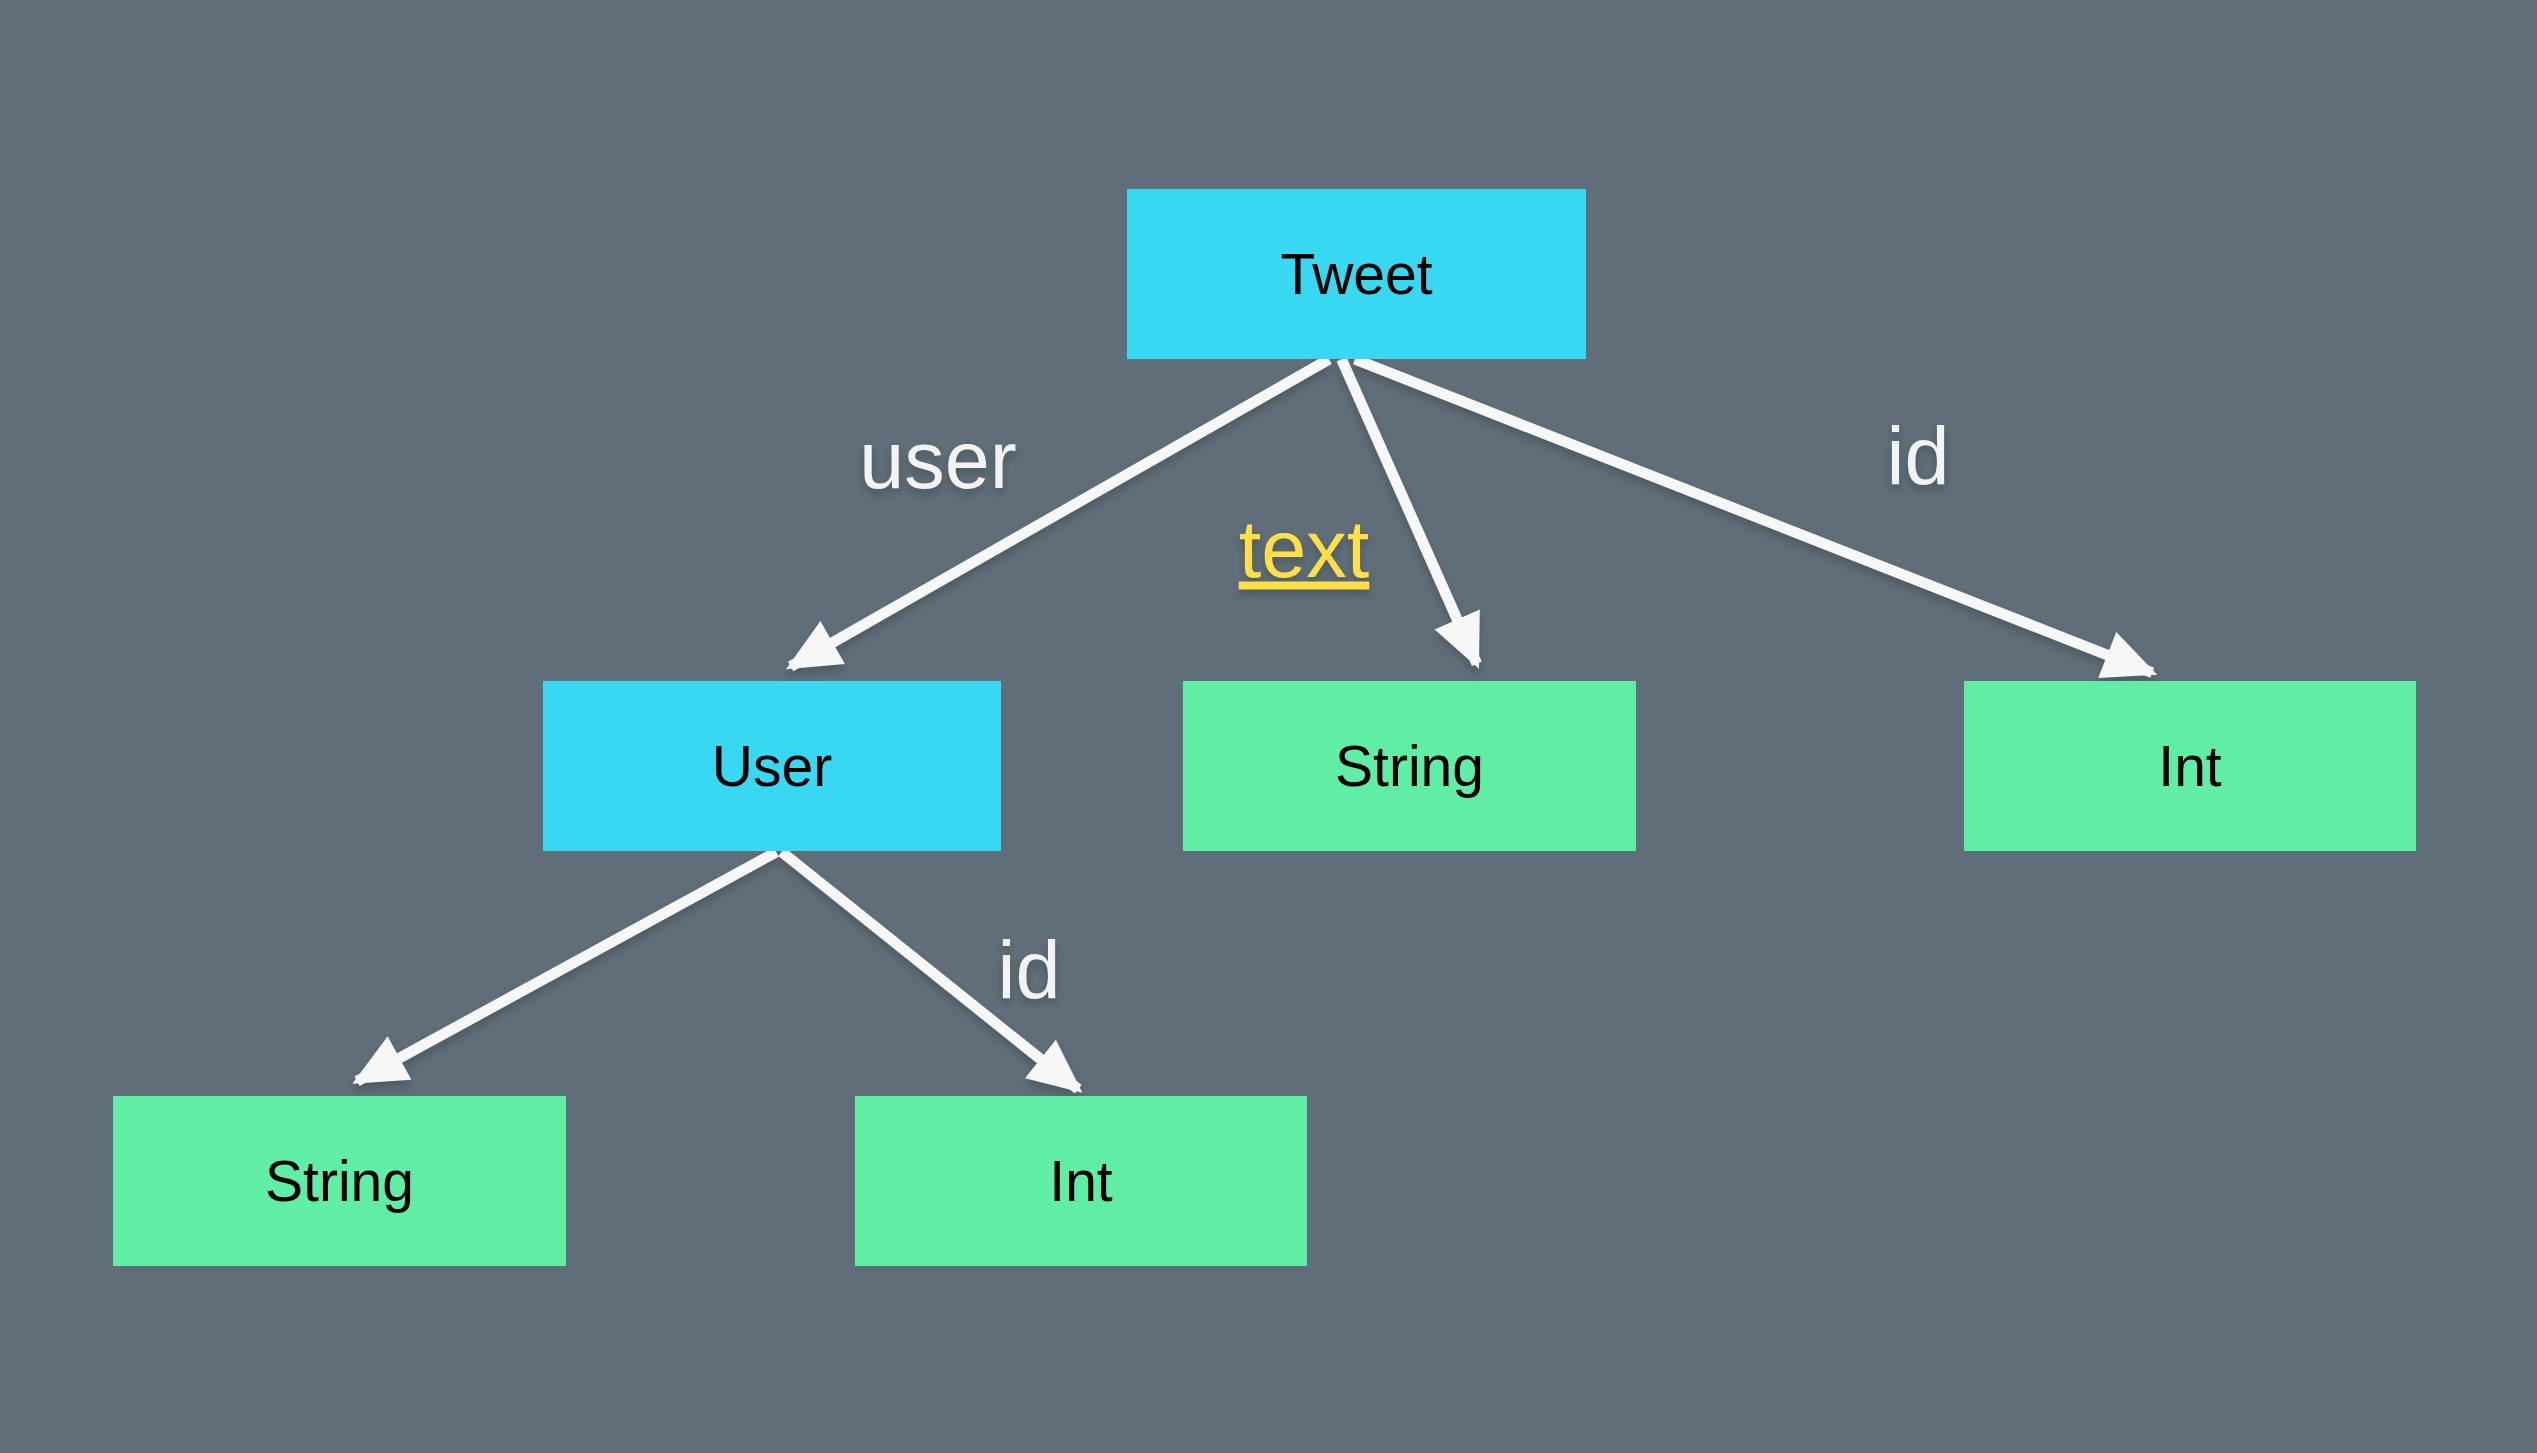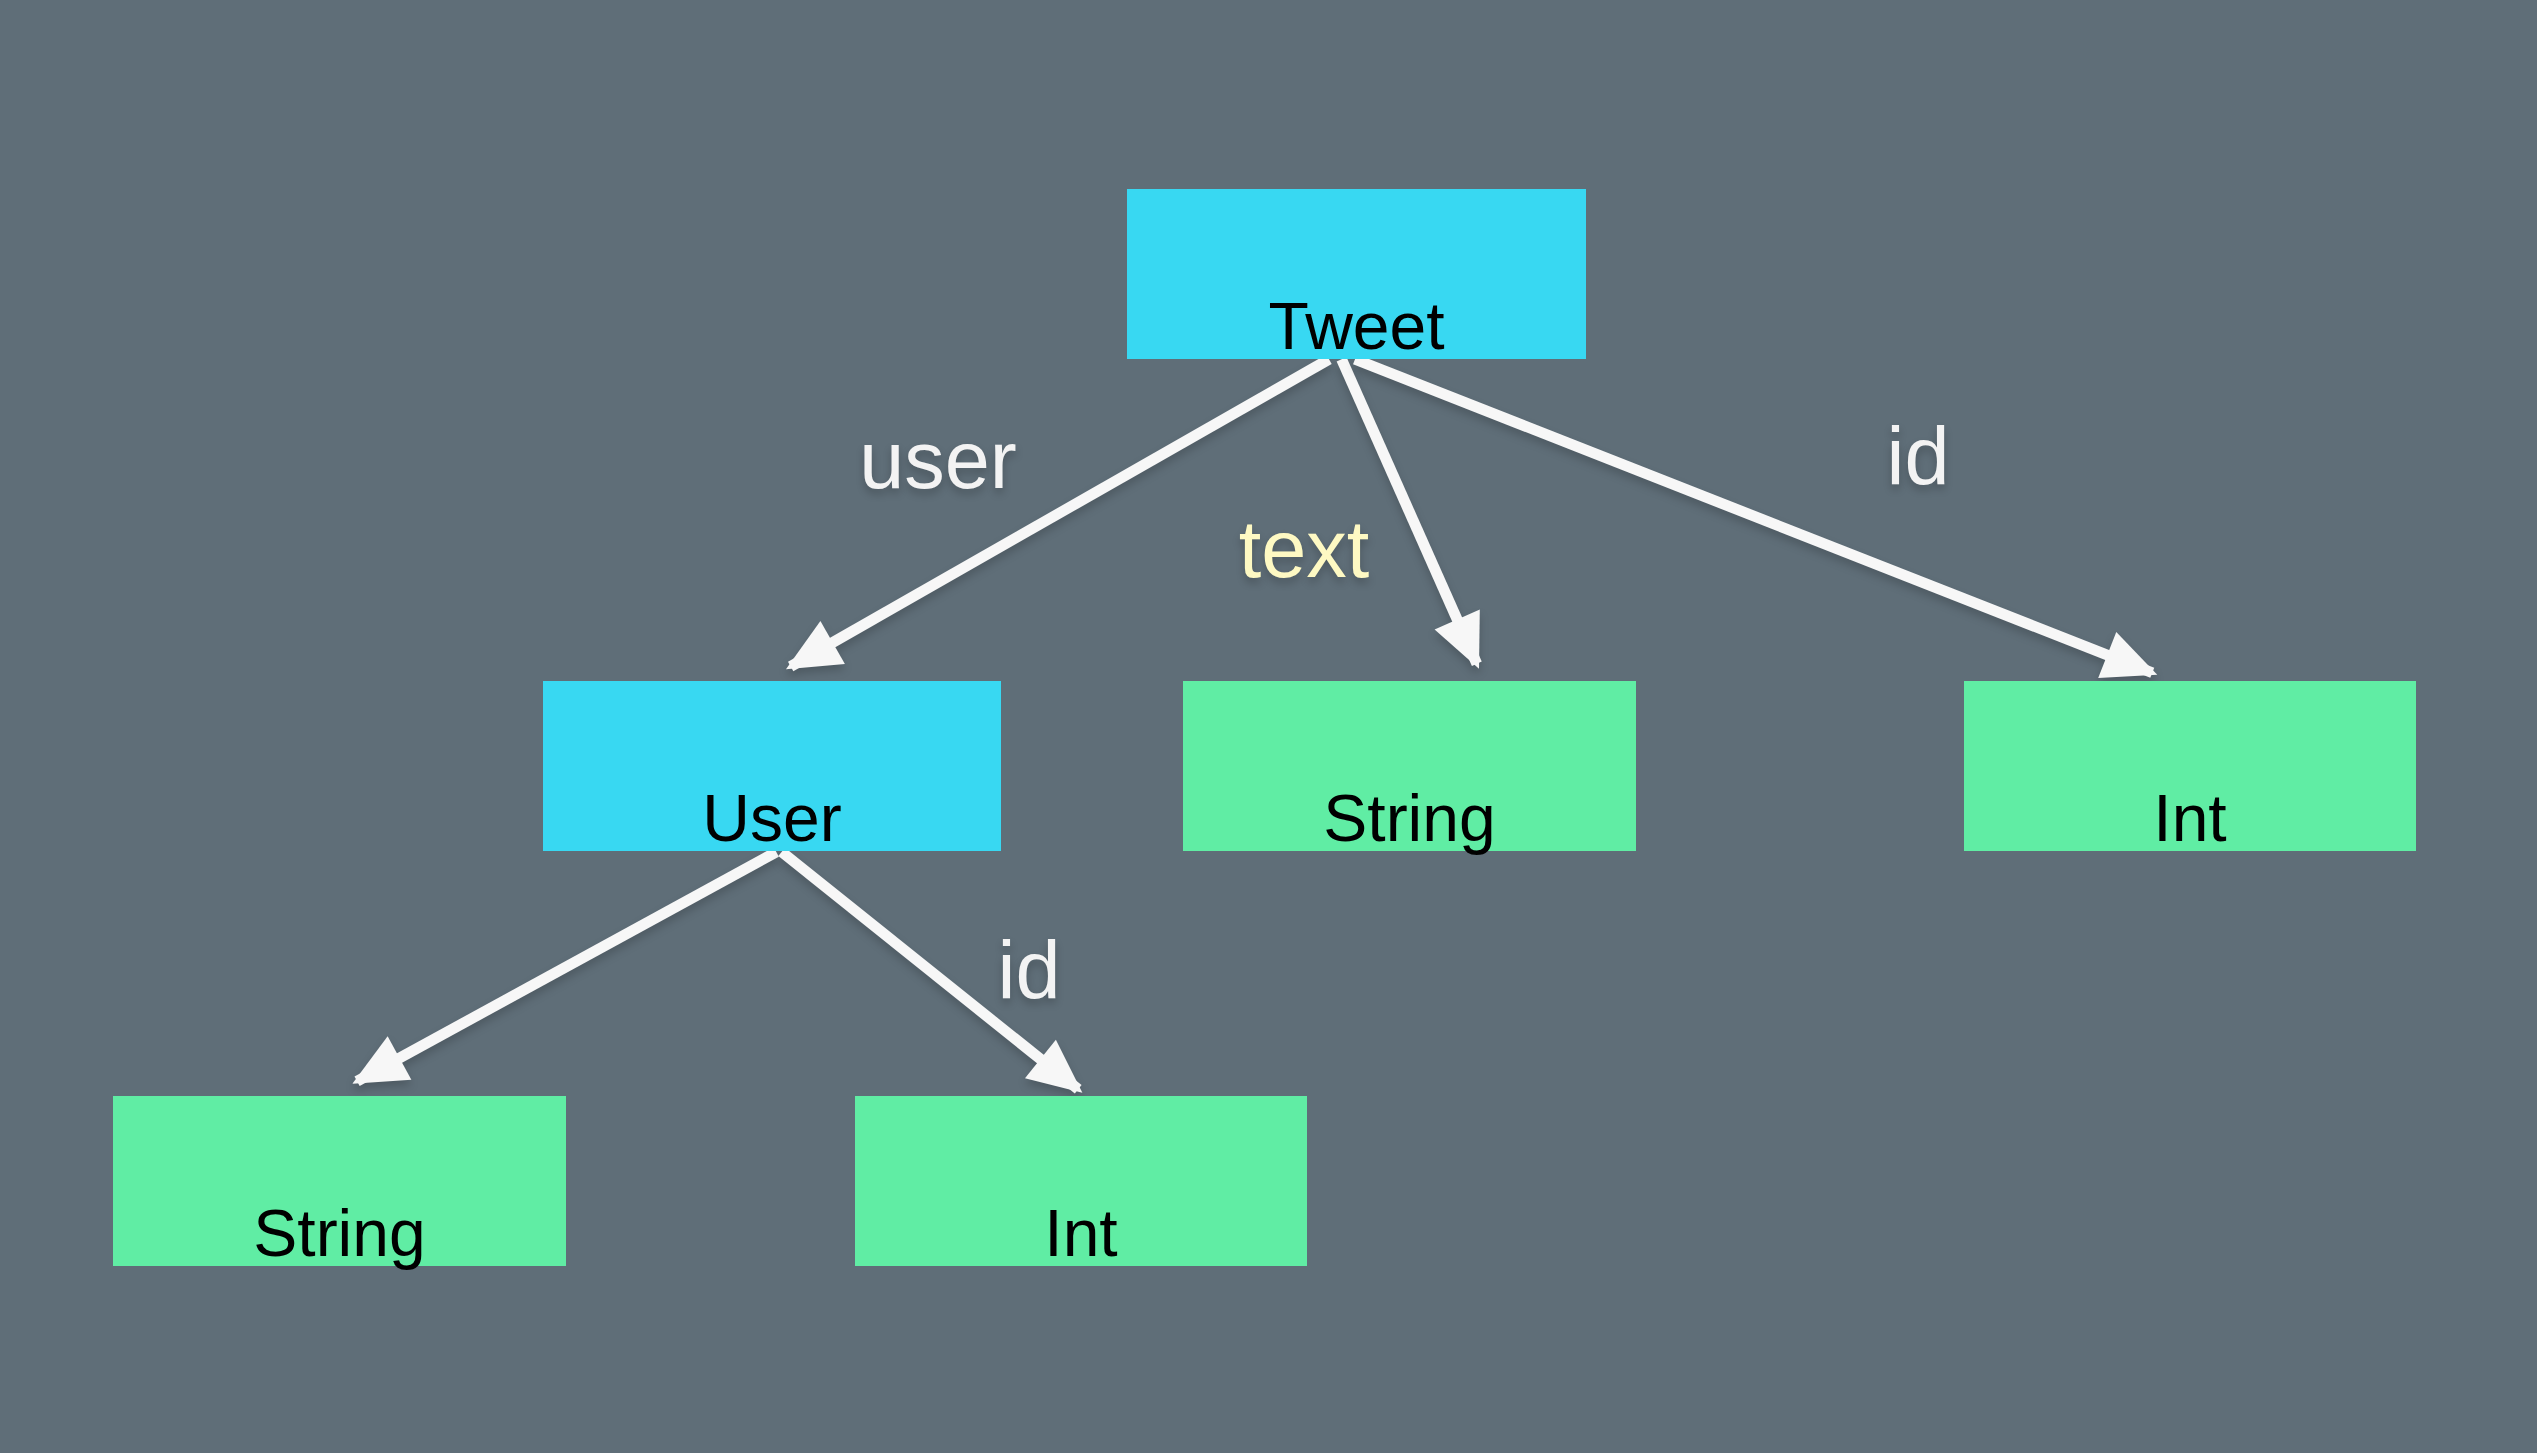--- a/index.html
+++ b/index.html
@@ -17,23 +17,23 @@
     position: absolute;
     left: 0;
     top: 0;
   }
   .edge-line {
     filter: drop-shadow(0px 6px 5px rgba(0,0,0,0.18));
   }
   .node {
     position: absolute;
     display: flex;
-    align-items: flex-end;
+    align-items: center;
     justify-content: center;
-    font-size: 66px;
+    font-size: 57px;
     line-height: 1;
     color: #000000;
     white-space: nowrap;
   }
   .edge-label {
     position: absolute;
     transform: translate(-50%, -50%);
     font-size: 81px;
     line-height: 1;
     white-space: nowrap;
@@ -68,17 +68,17 @@
     <div class="node" style="left: 1964px; top: 681px; width: 452px; height: 170px; background: rgb(96, 237, 164); color: rgb(0, 0, 0);">
       <span>Int</span>
     </div>
     <div class="node" style="left: 113px; top: 1096px; width: 453px; height: 170px; background: rgb(96, 237, 164); color: rgb(0, 0, 0);">
       <span>String</span>
     </div>
     <div class="node" style="left: 855px; top: 1096px; width: 452px; height: 170px; background: rgb(96, 237, 164); color: rgb(0, 0, 0);">
       <span>Int</span>
     </div>
     <span class="edge-label" style="left: 938px; top: 460px; color: rgb(243, 243, 243);">user</span>
-    <span class="edge-label" style="left: 1304px; top: 549px; color: #fef9c3;">text</span>
+    <span class="edge-label" style="left: 1304px; top: 549px; color: #fde047; text-decoration: underline;">text</span>
     <span class="edge-label" style="left: 1918px; top: 456px; color: rgb(243, 243, 243);">id</span>
     <span class="edge-label" style="left: 1029px; top: 970px; color: rgb(243, 243, 243);">id</span>
   </div>
 
 
 </body></html>

